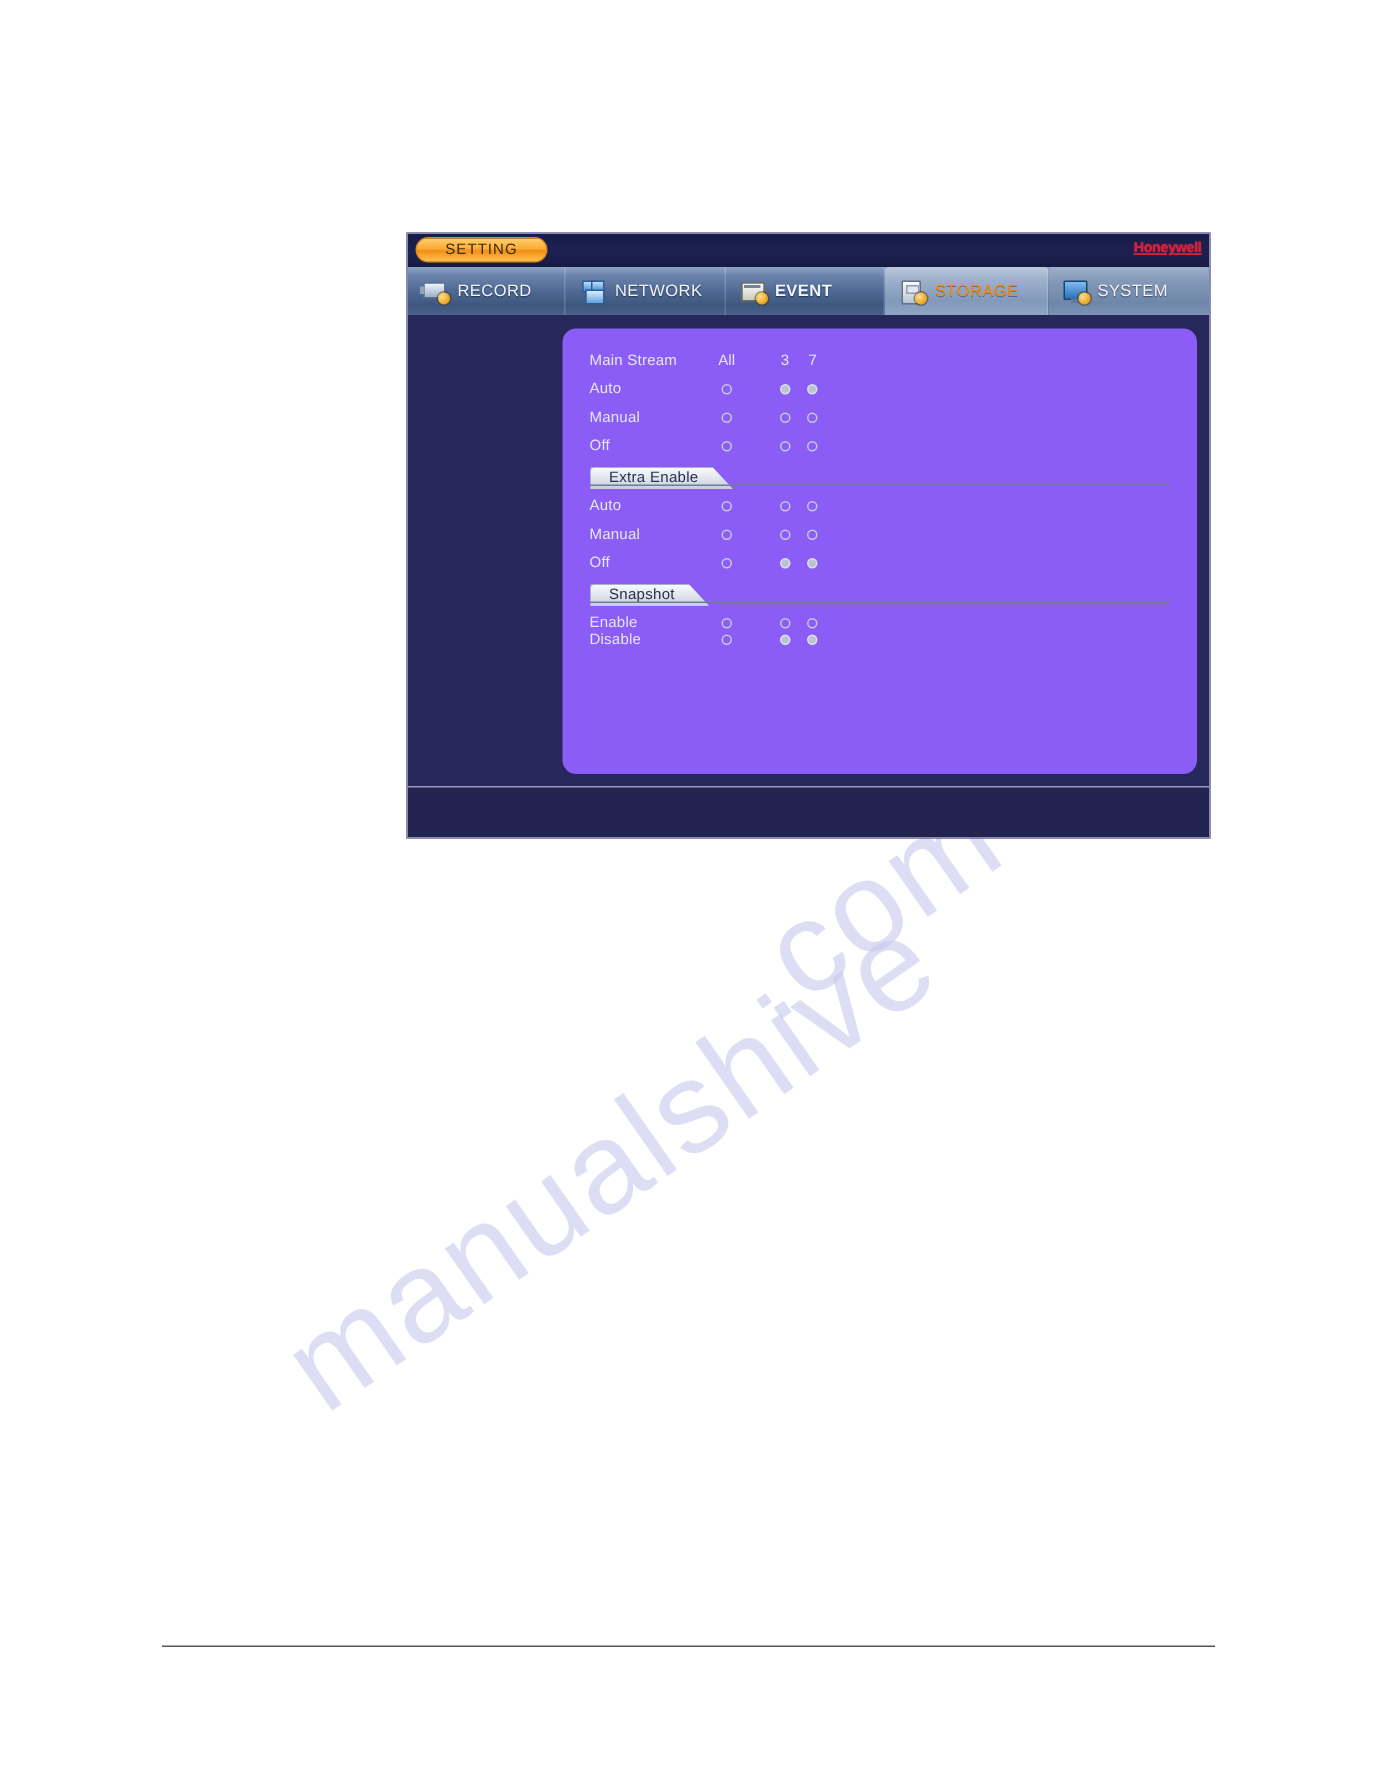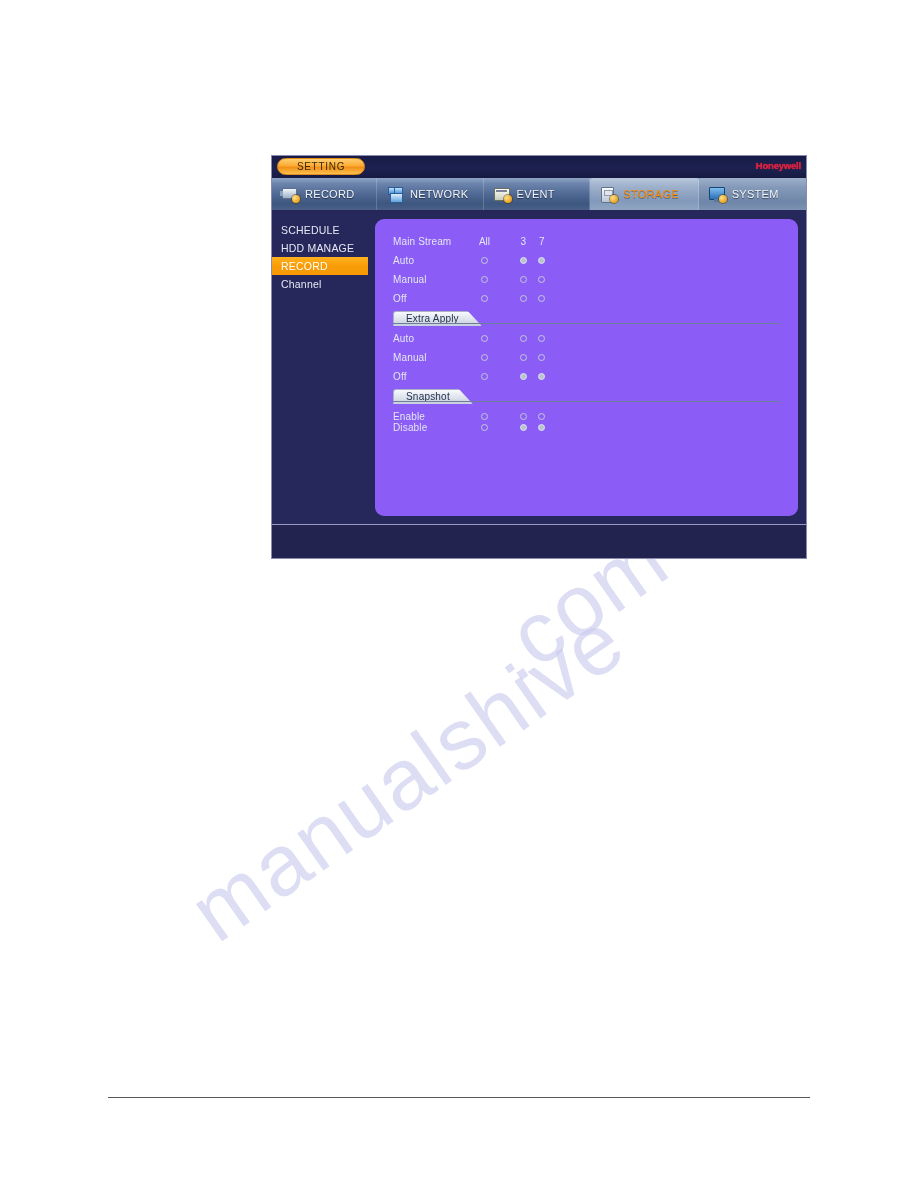--- a/index.html
+++ b/index.html
@@ -88,20 +88,21 @@
   }
   .brand {
     position: absolute;
     right: 5px;
     top: 4px;
     color: #d8203c;
     font-size: 9.5px;
     font-weight: bold;
     letter-spacing: -0.2px;
     text-shadow: 0 0 1px #ff2a46;
+    text-decoration: underline;
   }
 
   
   .tabstrip {
     position: relative;
     height: 32px;
     background: linear-gradient(to bottom, #8ea4c4 0%, #6c84ac 18%, #4e6893 52%, #3d577f 80%, #4a6089 100%);
     display: flex;
     align-items: stretch;
   }
@@ -113,21 +114,21 @@
     padding: 0 12px 0 10px;
     color: #f2f5fb;
     font-size: 11px;
     letter-spacing: .3px;
     cursor: default;
     border-right: 1px solid rgba(255,255,255,.18);
   }
   .tab .lbl { text-shadow: 0 1px 1px rgba(0,0,0,.55); }
   .tab.tab-remote  { width: 96px; }
   .tab.tab-network { width: 98px; }
-  .tab.tab-event   { width: 98px; }
+  .tab.tab-event   { width: 98px; font-weight: bold; }
   .tab.tab-storage { width: 100px; }
   .tab.tab-system  { width: 100px; border-right: none; }
   .tab.active {
     background: linear-gradient(to bottom, #b9c8dd 0%, #9fb2cc 25%, #8299ba 70%, #90a5c2 100%);
     border-radius: 3px 3px 0 0;
   }
   .tab.active .lbl {
     color: #ff8a00;
     text-shadow: 0 1px 0 rgba(0,0,0,.35);
   }
@@ -365,26 +366,20 @@
           <span class="gear"></span>
       </span>
       <span class="lbl">SYSTEM</span>
     </div>
 
     <div class="tab-filler"></div>
   </div>
 
   <div class="win-body">
 
-    <div class="sidebar">
-      <div class="side-item">SCHEDULE</div>
-      <div class="side-item">HDD MANAGE</div>
-      <div class="side-item active">RECORD</div>
-      <div class="side-item">Channel</div>
-    </div>
 
     <div class="content-panel">
 
       <div class="row" style="top:12px;">
         <span class="rlabel">Main Stream</span>
         <span class="col-hdr hdr-all">All</span>
         <span class="hdr-gap"></span>
         <span class="col-hdr hdr-n">3</span>
         <span class="col-hdr hdr-n">7</span>
       </div>
@@ -407,21 +402,21 @@
 
       <div class="row" style="top:69px;">
         <span class="rlabel">Off</span>
         <span class="rcell"><span class="radio"></span></span>
         <span class="rgap"></span>
         <span class="rcell-n"><span class="radio"></span></span>
         <span class="rcell-n"><span class="radio"></span></span>
       </div>
 
       <div class="sec-head" style="top:89px;">
-        <span class="sec-tab">Extra Apply</span>
+        <span class="sec-tab">Extra Enable</span>
       </div>
       <div class="sec-rule" style="top:104px;"></div>
 
       <div class="row" style="top:109px;">
         <span class="rlabel">Auto</span>
         <span class="rcell"><span class="radio"></span></span>
         <span class="rgap"></span>
         <span class="rcell-n"><span class="radio"></span></span>
         <span class="rcell-n"><span class="radio"></span></span>
       </div>

